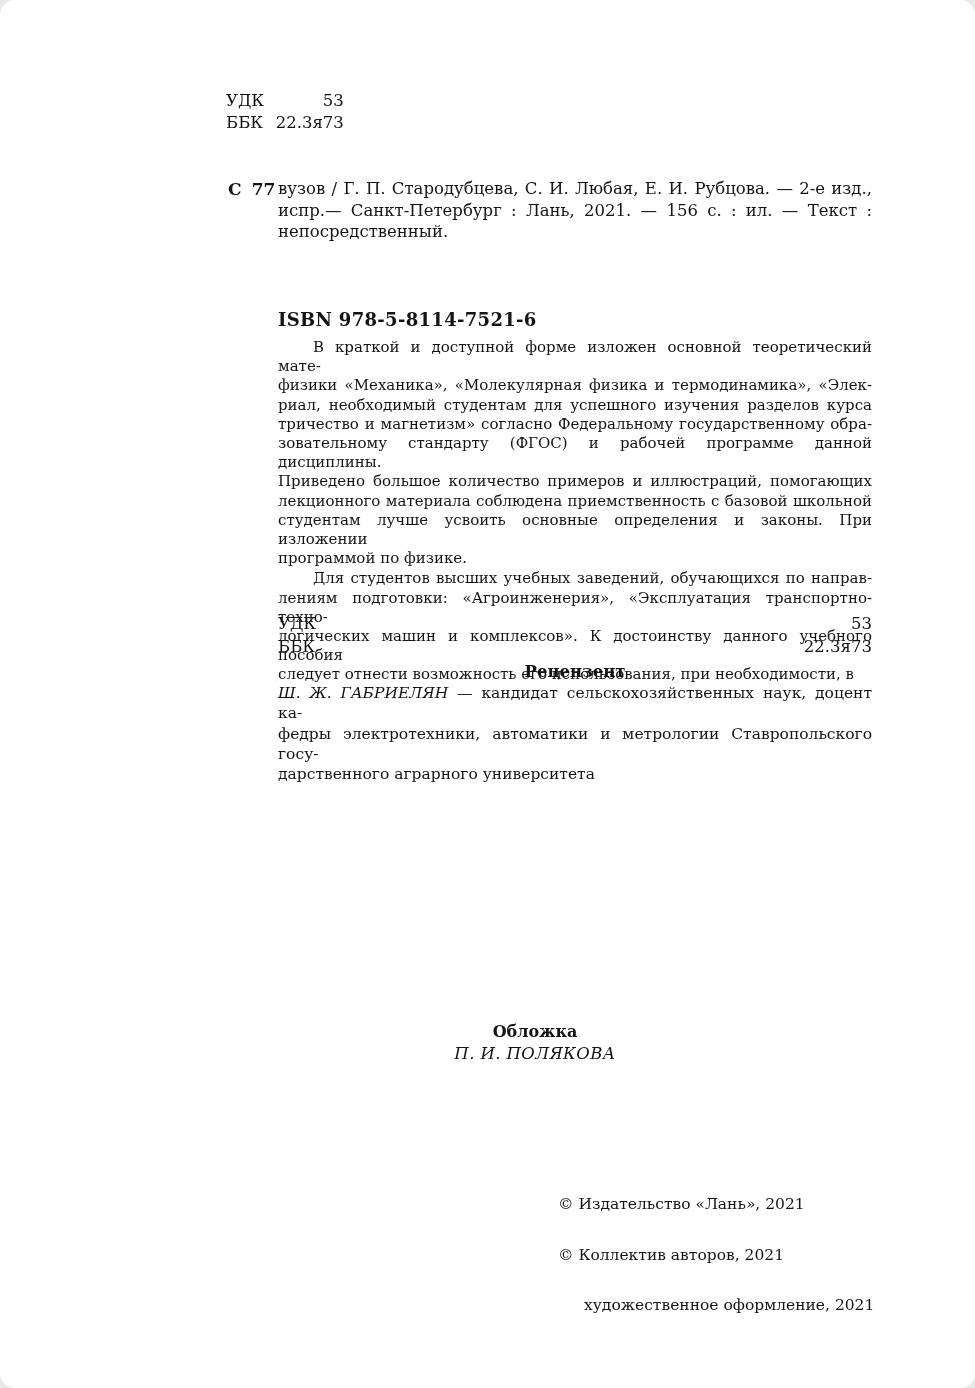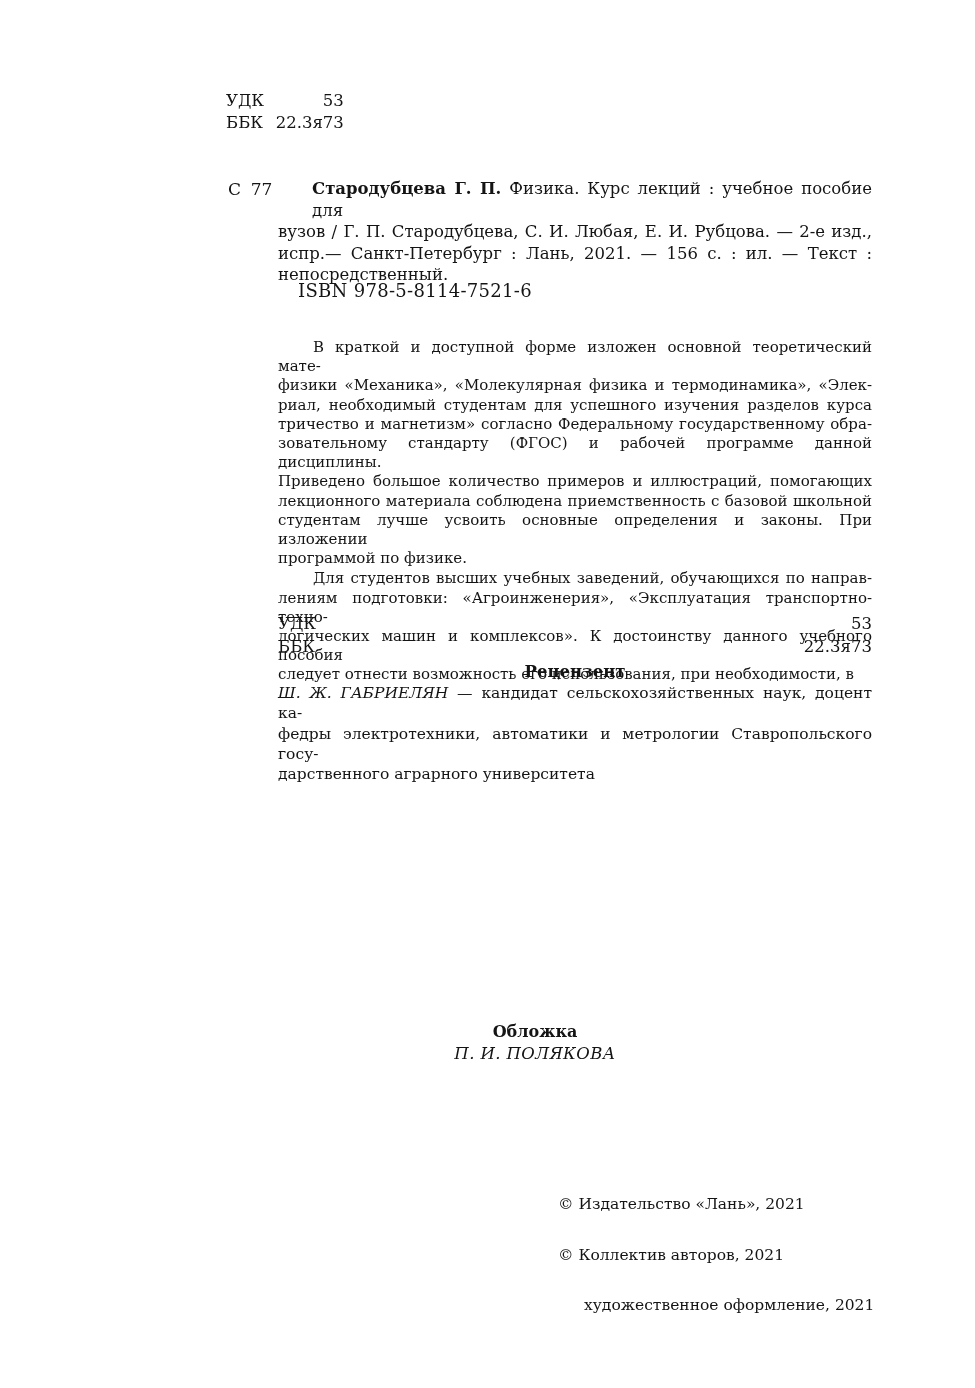--- a/index.html
+++ b/index.html
@@ -5,47 +5,47 @@
   html, body { margin: 0; padding: 0; background: #e8e8e8; }
   .page {
     position: relative;
     width: 975px;
     height: 1388px;
     margin: 0 auto;
     background: #ffffff;
     color: #141414;
     font-family: "DejaVu Serif", "Liberation Serif", serif;
     overflow: hidden;
+    border-radius: 15px;
   }
   .abs { position: absolute; }
 
   
   .udk-top {
     left: 226px; top: 90px;
     font-size: 16.5px; line-height: 21.5px;
     word-spacing: 0.45em;
   }
 
   
   .bib-code {
     left: 228px; top: 179px;
-    font-size: 17px; font-weight: normal;
+    font-size: 17px; font-weight: bold;
     word-spacing: 0.25em;
   }
   .bib-text {
     left: 278px; top: 178px; width: 594px;
     font-size: 16.5px; line-height: 21.6px;
   }
   .bib-text .mixed-line { padding-left: 34px; }
 
   .isbn {
-    left: 278px; top: 280px;
-    font-size: 18px; font-weight: normal;
+    left: 278px; top: 309px;
+    font-size: 18px; font-weight: bold;
     letter-spacing: 0.3px;
-    margin-left: 20px;
   }
 
   
   .annotation {
     left: 278px; top: 338px; width: 594px;
     font-size: 15px; line-height: 19.2px;
   }
   .annotation .para + .para { margin-top: 1px; }
   .annotation .para .line:first-child { text-indent: 35px; }
 
@@ -110,21 +110,20 @@
 <div class="page">
 
   <div class="abs udk-top">
       <div class="line">УДК 53</div>
       <div class="line">ББК 22.3я73</div>
     </div>
 
   <div class="abs bib-code">С 77</div>
 
   <div class="abs bib-text jblock">
-    <div class="mixed-line"><span style="font-weight:bold">Стародубцева Г. П.</span> <span>Физика. Курс лекций : учебное пособие для</span></div>
     <div class="jblock">
         <div class="line">вузов / Г. П. Стародубцева, С. И. Любая, Е. И. Рубцова. — 2-е изд.,</div>
         <div class="line">испр.— Санкт-Петербург : Лань, 2021. — 156 с. : ил. — Текст :</div>
         <div class="line">непосредственный.</div>
       </div>
   </div>
 
   <div class="abs isbn">ISBN 978-5-8114-7521-6</div>
 
   <div class="abs annotation">

